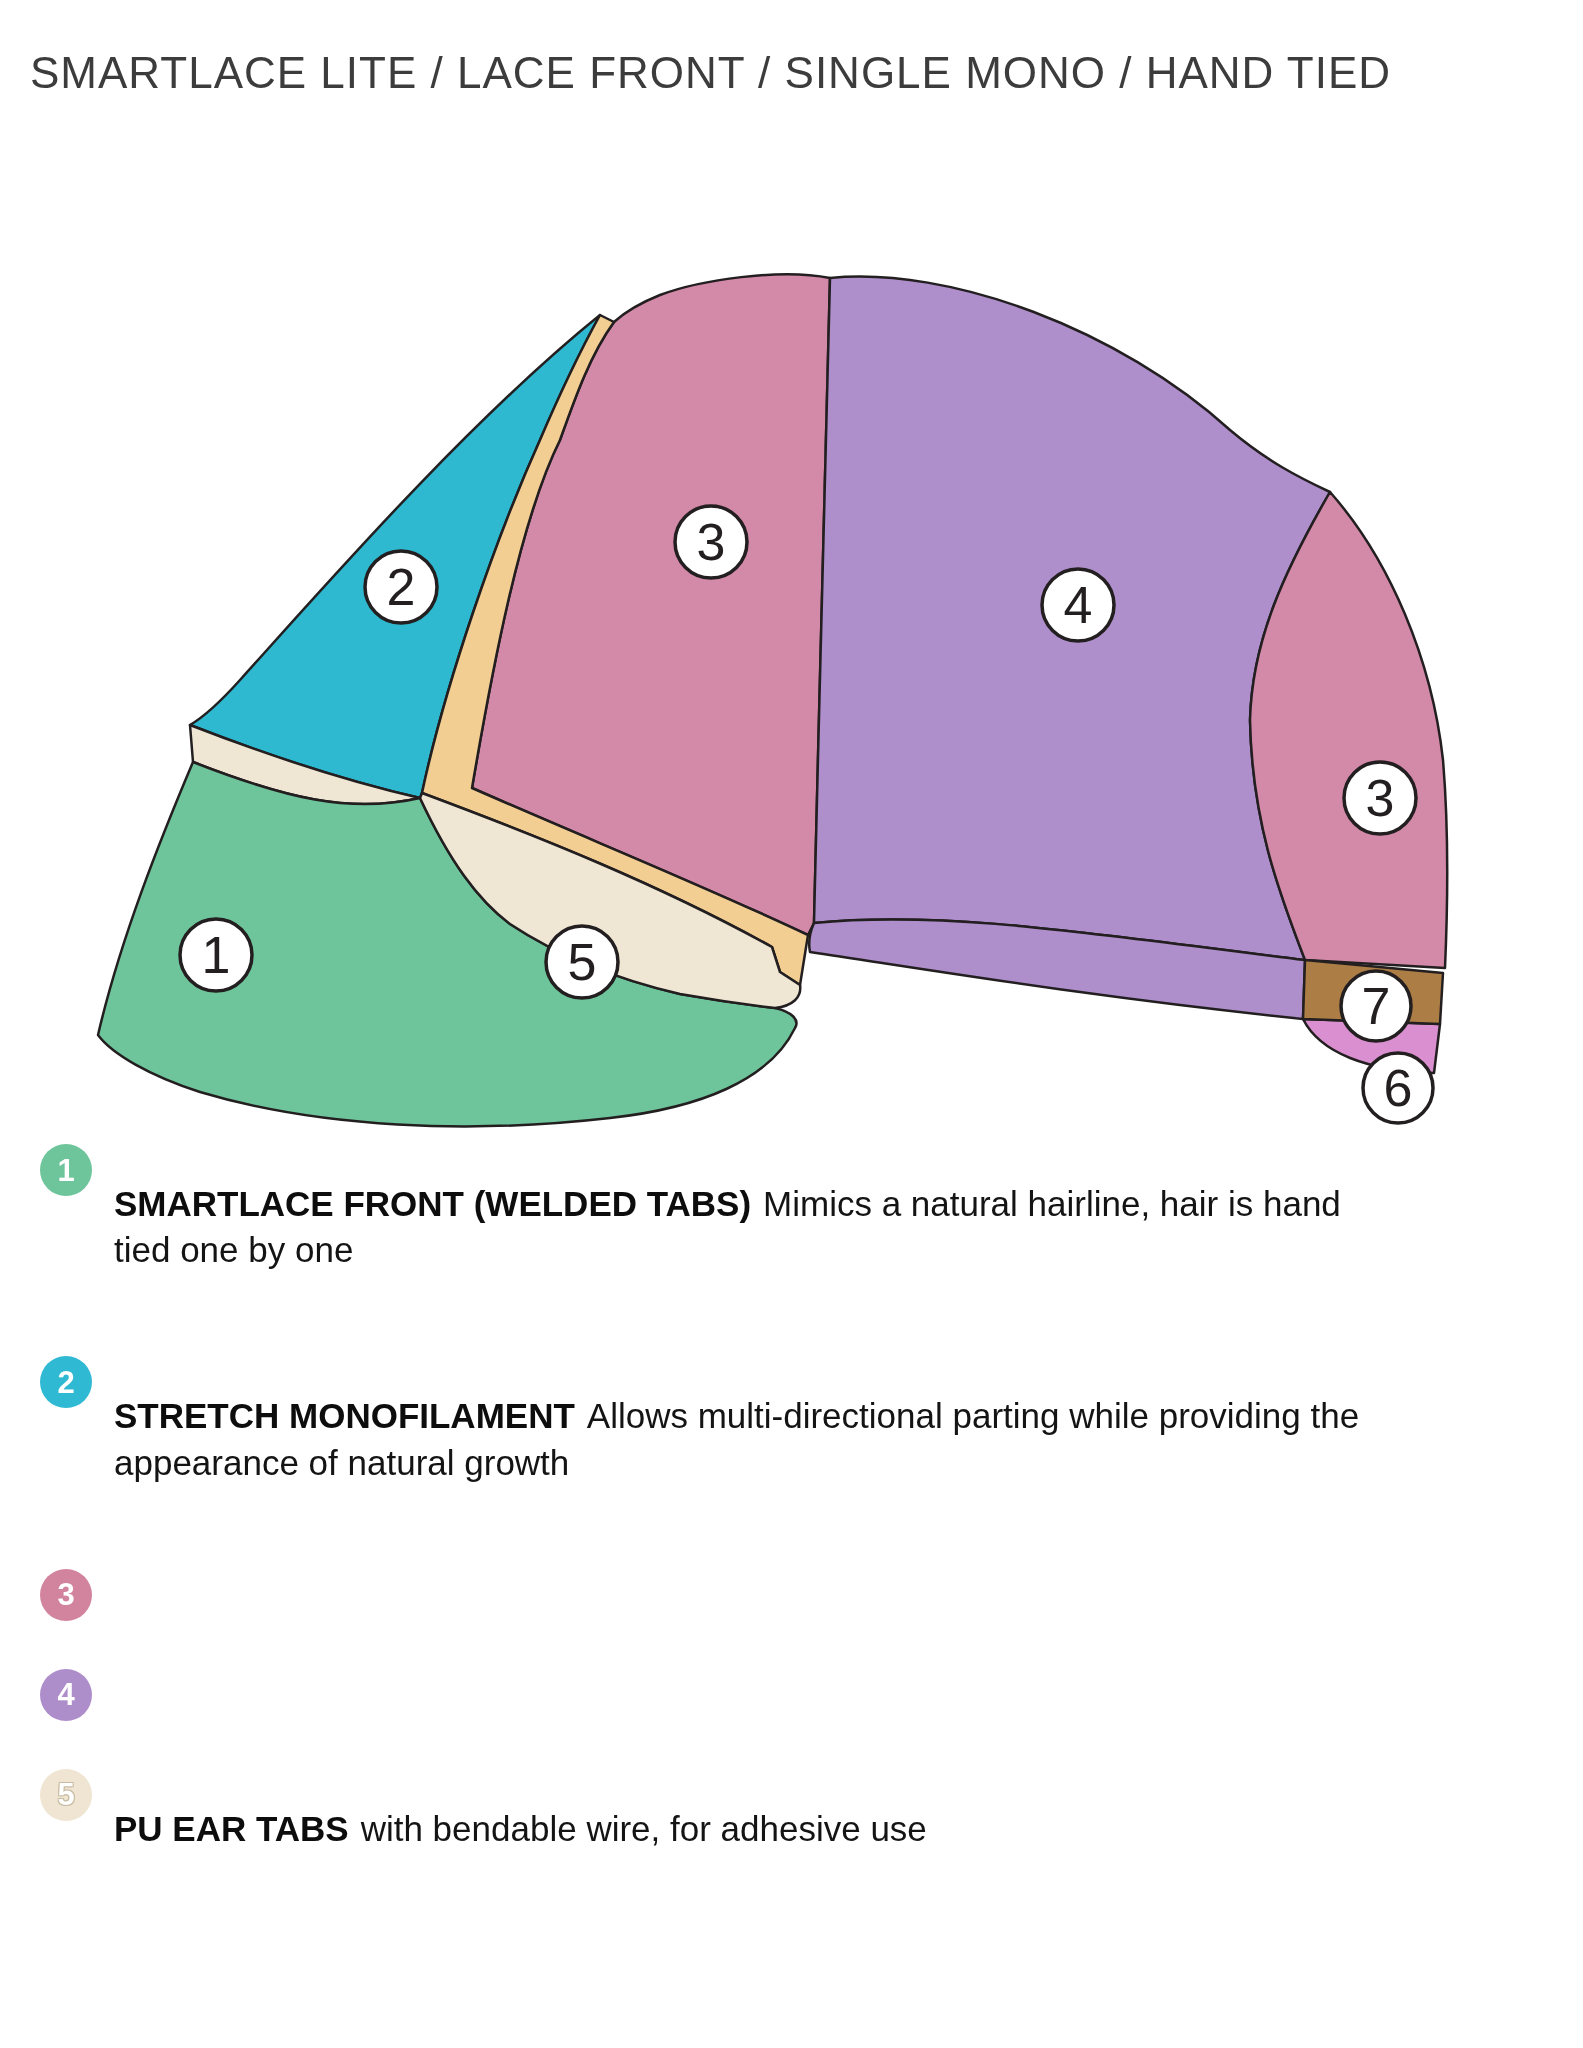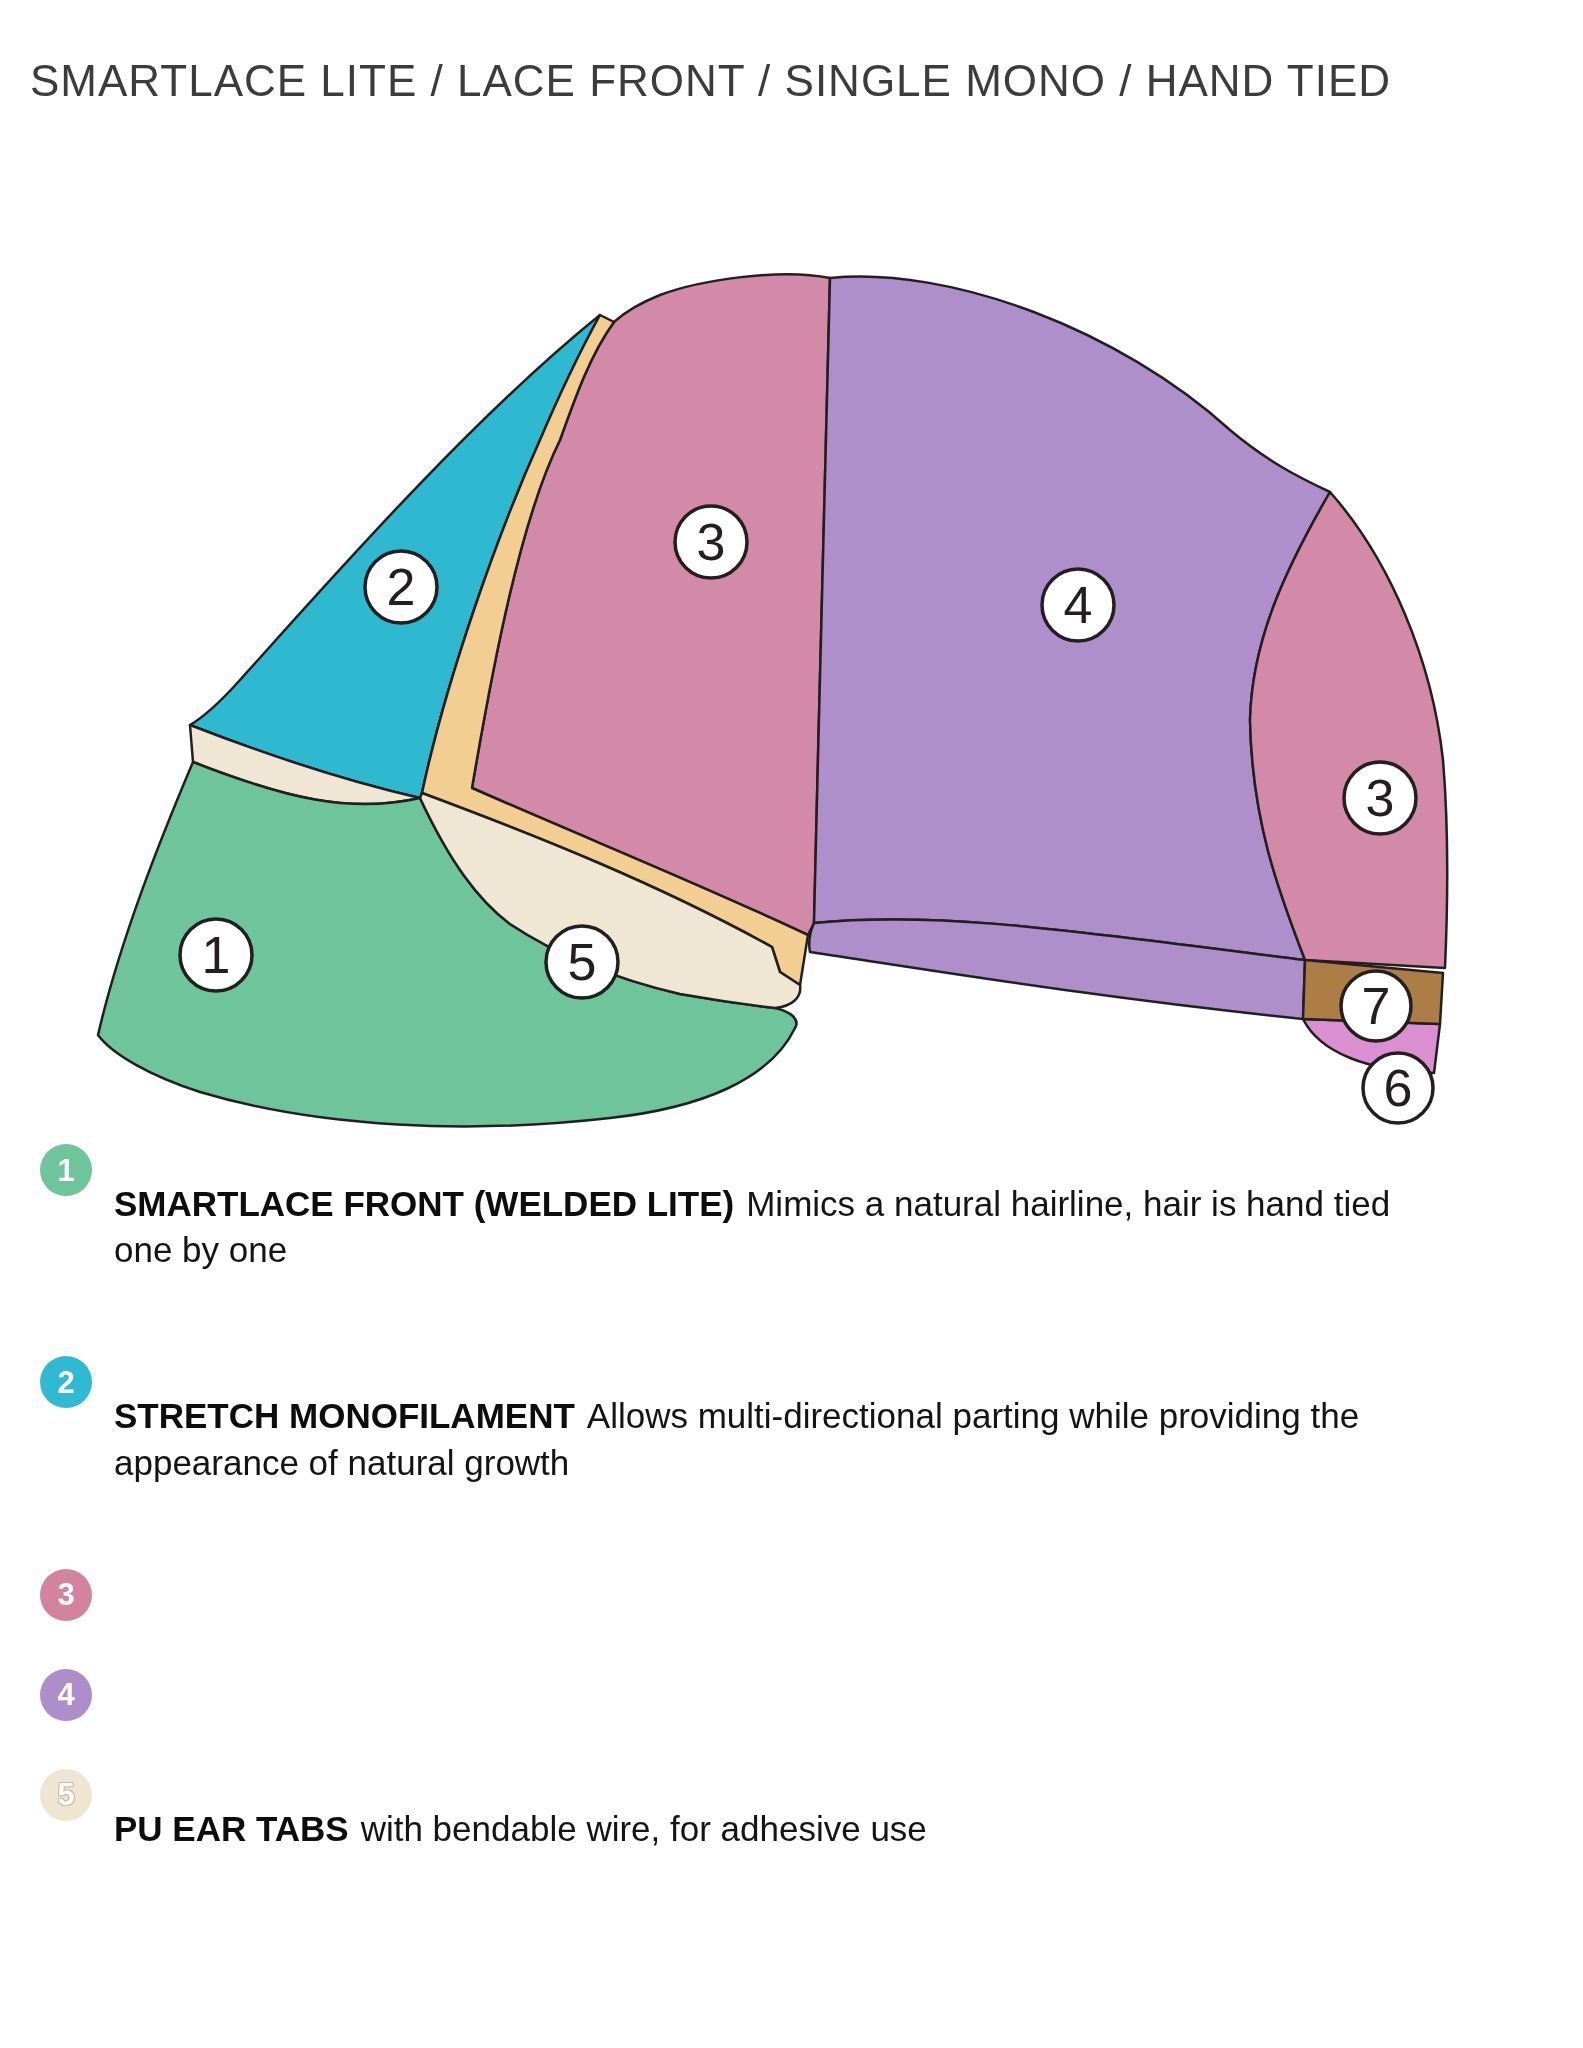--- a/index.html
+++ b/index.html
@@ -1,19 +1,19 @@
 <!DOCTYPE html>
 <html><head>
 <meta charset="utf-8">
 <style>
   html,body{margin:0;padding:0;background:#ffffff;}
   body{width:1583px;height:2048px;position:relative;overflow:hidden;
        font-family:"Liberation Sans", sans-serif;color:#1f1f1f;}
   .page-title{
-    position:absolute;top:56px;left:30px;width:1530px;
+    position:absolute;top:48px;left:30px;width:1530px;
     font-size:44px;font-weight:400;letter-spacing:1px;color:#3c3c3c;
     white-space:nowrap;
   }
   .diagram{position:absolute;top:140px;left:0;width:1583px;height:1000px;}
   .diagram path{stroke:#231f20;stroke-width:2.5;stroke-linejoin:round;}
   .diagram .no-outline{stroke:none;}
   .marker-circle{fill:#ffffff;stroke:#231f20;stroke-width:3.5;}
   .marker-num{font-family:"Liberation Sans",sans-serif;font-size:52px;fill:#231f20;
               text-anchor:middle;font-weight:400;}
   .stitch{fill:none;stroke:#231f20;stroke-width:3;stroke-dasharray:22 11;}
@@ -161,21 +161,21 @@
     <text class="marker-num" x="1398" y="966">6</text>
   </g>
 </svg>
 
 <div class="legend">
 
   <div class="legend-row">
     <span class="badge" style="background-color: rgb(110, 196, 155);">
       <span class="badge-num">1</span>
     </span>
-    <p class="legend-text"><span class="legend-label">SMARTLACE FRONT (WELDED LITE)</span><span class="legend-desc">Mimics a natural hairline, hair is hand tied one by one</span></p>
+    <p class="legend-text"><span class="legend-label">SMARTLACE FRONT (WELDED TABS)</span><span class="legend-desc">Mimics a natural hairline, hair is hand tied one by one</span></p>
   </div>
 
   <div class="legend-row">
     <span class="badge" style="background-color: rgb(47, 185, 210);">
       <span class="badge-num">2</span>
     </span>
     <p class="legend-text"><span class="legend-label">STRETCH MONOFILAMENT</span><span class="legend-desc">Allows multi-directional parting while providing the appearance of natural growth</span></p>
   </div>
 
   <div class="legend-row">

